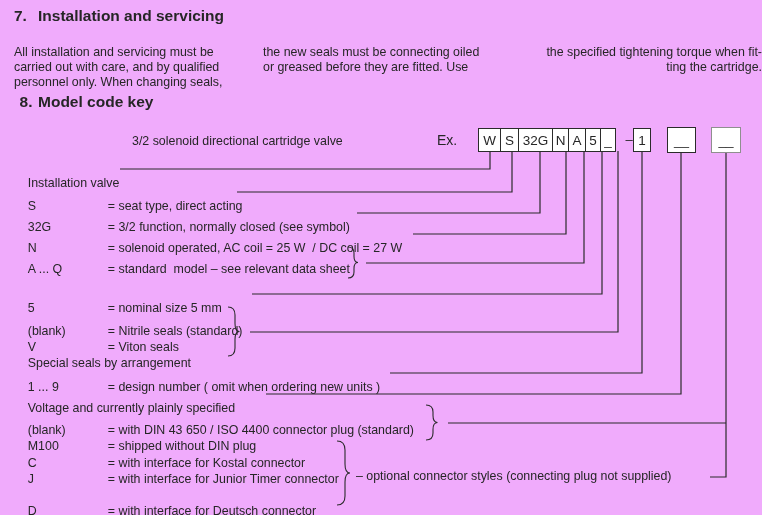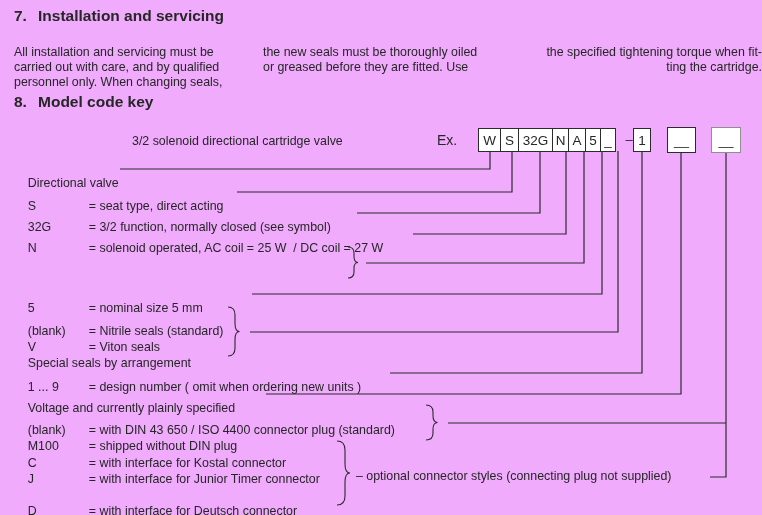--- a/index.html
+++ b/index.html
@@ -7,21 +7,21 @@
     position: relative;
     width: 762px;
     height: 515px;
     background: #f0abfc;
     font-family: "Liberation Sans", sans-serif;
     color: #262626;
     overflow: hidden;
   }
   .heading { position: absolute; font-weight: bold; font-size: 15.5px; }
   .h7 { left: 14px; top: 7px; }
-  .h8 { left: 14px; top: 93px; }
+  .h8 { left: 14px; top: 93px; text-align: center; }
   .hnum { display: inline-block; width: 24px; }
   .bodycol {
     position: absolute; top: 33px;
     font-size: 12.4px; line-height: 15.2px;
     white-space: pre-line;
     margin-top: 12px;
   }
   .c1 { left: 14px;  width: 250px; }
   .c2 { left: 263px; width: 252px; }
   .c3 { left: 516px; width: 246px; text-align: right; }
@@ -46,41 +46,41 @@
   }
   .b1 { left: 633px; top: 128px; width: 18px; height: 24px; }
   .b2 { left: 667px; top: 127px; width: 29px; height: 26px; }
   .b3 { left: 711px; top: 127px; width: 30px; height: 26px; border-color: #8f8f8f; }
   .dash {
     position: absolute; left: 625px; top: 128px; width: 8px; height: 23px;
     display: flex; align-items: center; justify-content: center; font-size: 13px;
   }
   .row { position: absolute; left: 14px; font-size: 12.4px; white-space: pre; }
   .row .code { display: inline-block; width: 61px; white-space: pre; }
-  .row .desc { white-space: pre; }
+  .row .desc { white-space: pre; margin-left: 19px; }
   .note { position: absolute; left: 356px; top: 469px; font-size: 12.4px; white-space: pre; }
   .overlay {
     position: absolute; left: 0; top: 0; width: 762px; height: 515px;
     pointer-events: none;
   }
   .overlay path { stroke: #2b2b2b; stroke-width: 1.2; fill: none; }
   .overlay path.brace { stroke-width: 1.1; }
 </style>
 </head>
 <body>
 
 <div class="page">
 
   <div class="heading h7">
     <span class="hnum">7.</span><span>Installation and servicing</span>
   </div>
   <div class="bodycol c1">All installation and servicing  must be
 carried out with care, and by qualified
 personnel only. When changing seals,</div>
-  <div class="bodycol c2">the new seals must be thoroughly oiled
+  <div class="bodycol c2">the new seals must be connecting oiled
 or greased before they are fitted. Use</div>
   <div class="bodycol c3">the specified tightening torque when fit-
 ting the cartridge.</div>
 
   <div class="heading h8">
     <span class="hnum">8.</span><span>Model code key</span>
   </div>
 
   <div class="caption">3/2 solenoid directional cartridge valve</div>
   <div class="exlabel">Ex.</div>
@@ -117,30 +117,33 @@
     <span>1</span>
   </div>
   <div class="box b2">
     <span>__</span>
   </div>
   <div class="box b3">
     <span>__</span>
   </div>
 
   <div class="row" style="top:162px">
-    <span class="lbl">Directional valve</span>
+    <span class="lbl">Installation valve</span>
   </div>
   <div class="row" style="top:185px">
     <span class="code">S</span><span class="desc">= seat type, direct acting</span>
   </div>
   <div class="row" style="top:206px">
     <span class="code">32G</span><span class="desc">= 3/2 function, normally closed (see symbol)</span>
   </div>
   <div class="row" style="top:227px">
     <span class="code">N</span><span class="desc">= solenoid operated, AC coil = 25 W  / DC coil = 27 W</span>
+  </div>
+  <div class="row" style="top:248px">
+    <span class="code">A ... Q</span><span class="desc">= standard  model – see relevant data sheet</span>
   </div>
   <div class="row" style="top:287px">
     <span class="code">5</span><span class="desc">= nominal size 5 mm</span>
   </div>
   <div class="row" style="top:310px">
     <span class="code">(blank)</span><span class="desc">= Nitrile seals (standard)</span>
   </div>
   <div class="row" style="top:326px">
     <span class="code">V</span><span class="desc">= Viton seals</span>
   </div>

